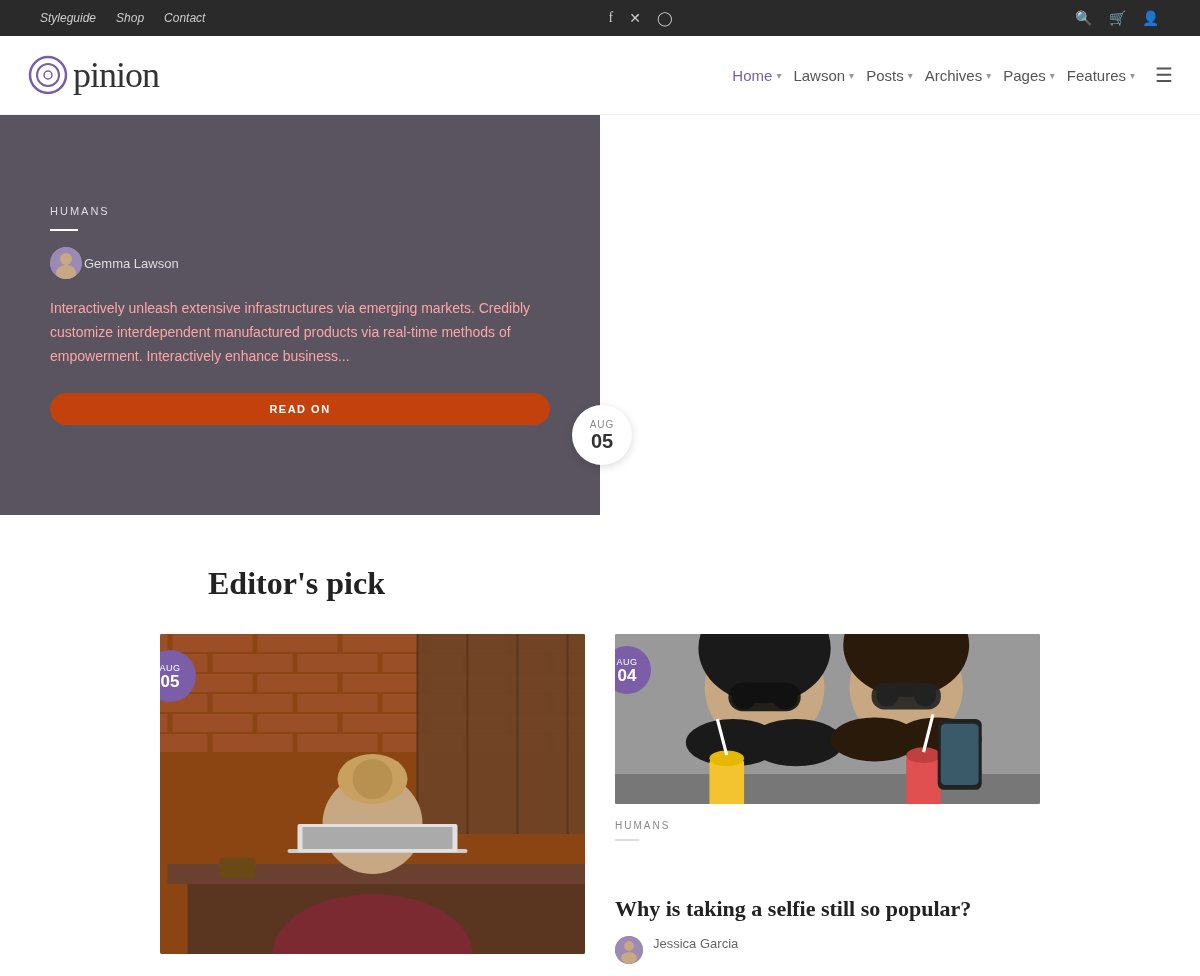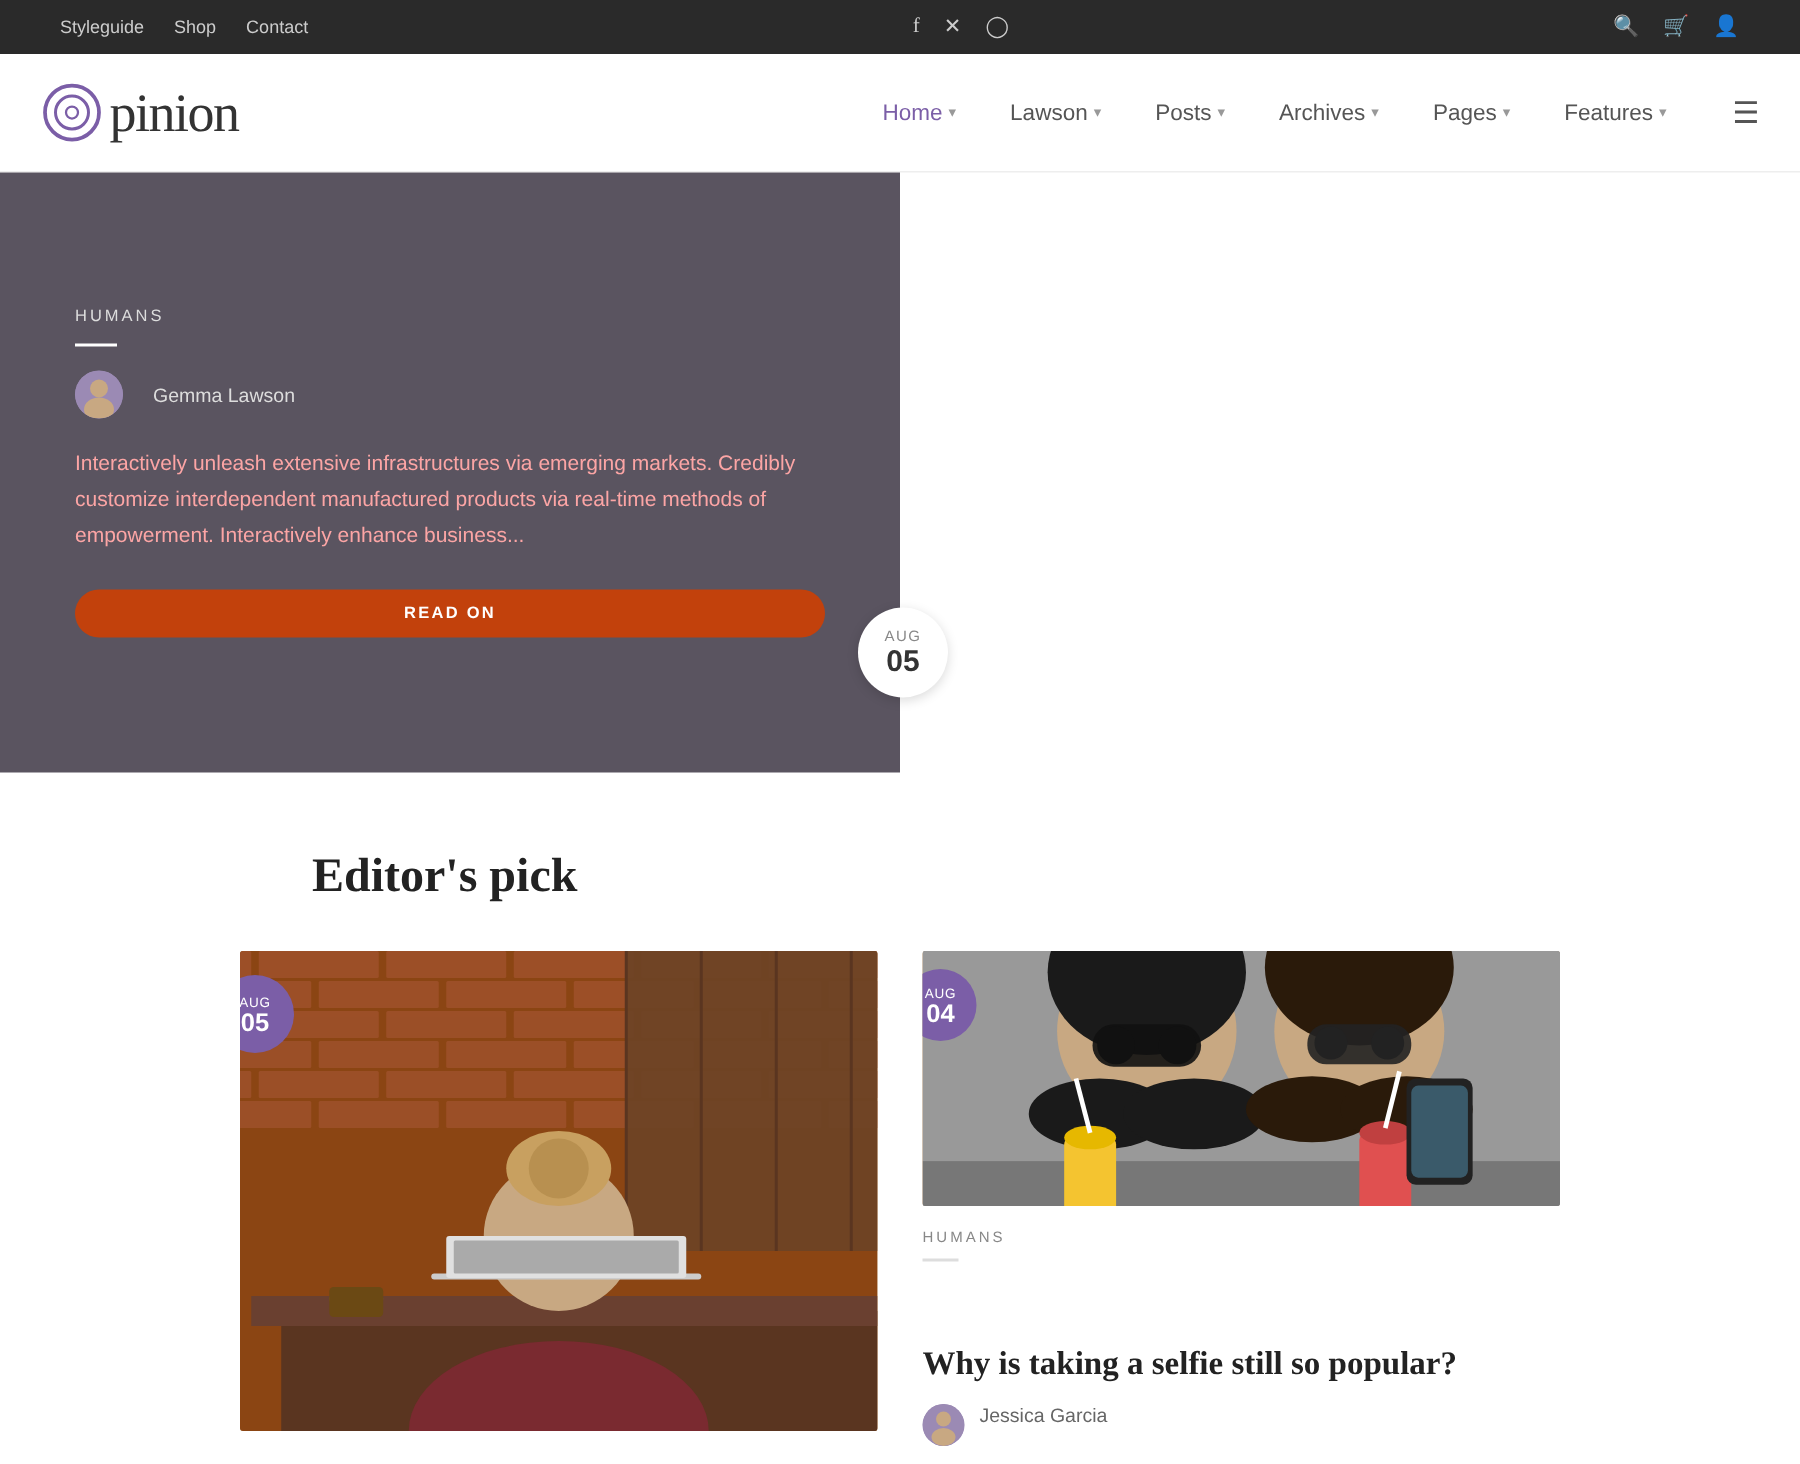--- a/index.html
+++ b/index.html
@@ -13,20 +13,21 @@
       align-items: center;
       justify-content: space-between;
       padding: 0 40px;
     }
     .top-bar-left { display: flex; gap: 20px; }
     .top-bar-left a {
       color: #ccc;
       text-decoration: none;
       font-size: 12px;
       font-family: Arial, sans-serif;
+      font-style: italic;
     }
     .top-bar-center { display: flex; gap: 16px; align-items: center; }
     .top-bar-center span { color: #ccc; font-size: 14px; cursor: pointer; }
     .top-bar-right { display: flex; gap: 16px; align-items: center; }
     .top-bar-right span { color: #ccc; font-size: 14px; cursor: pointer; }
 
     
     .header {
       display: flex;
       align-items: center;
@@ -40,21 +41,21 @@
       width: 42px;
       height: 42px;
     }
     .logo-text {
       font-size: 36px;
       font-weight: 300;
       color: #333;
       font-family: Georgia, serif;
       letter-spacing: -1px;
     }
-    nav { display: flex; align-items: center; gap: 36px; }
+    nav { display: flex; align-items: center; gap: 12px; }
     .nav-item {
       font-size: 15px;
       color: #555;
       cursor: pointer;
       font-family: Arial, sans-serif;
       display: flex;
       align-items: center;
       gap: 4px;
       text-decoration: none;
     }
@@ -96,21 +97,21 @@
       font-size: 32px;
       font-weight: 700;
       color: #fff;
       line-height: 1.25;
       margin-bottom: 16px;
       font-family: Georgia, serif;
     }
     .hero-author {
       display: flex;
       align-items: center;
-      gap: 20px;
+      gap: 2px;
       margin-bottom: 18px;
     }
     .hero-avatar {
       width: 32px;
       height: 32px;
       border-radius: 50%;
       background: #9b8ab4;
       overflow: hidden;
       display: flex;
       align-items: center;

